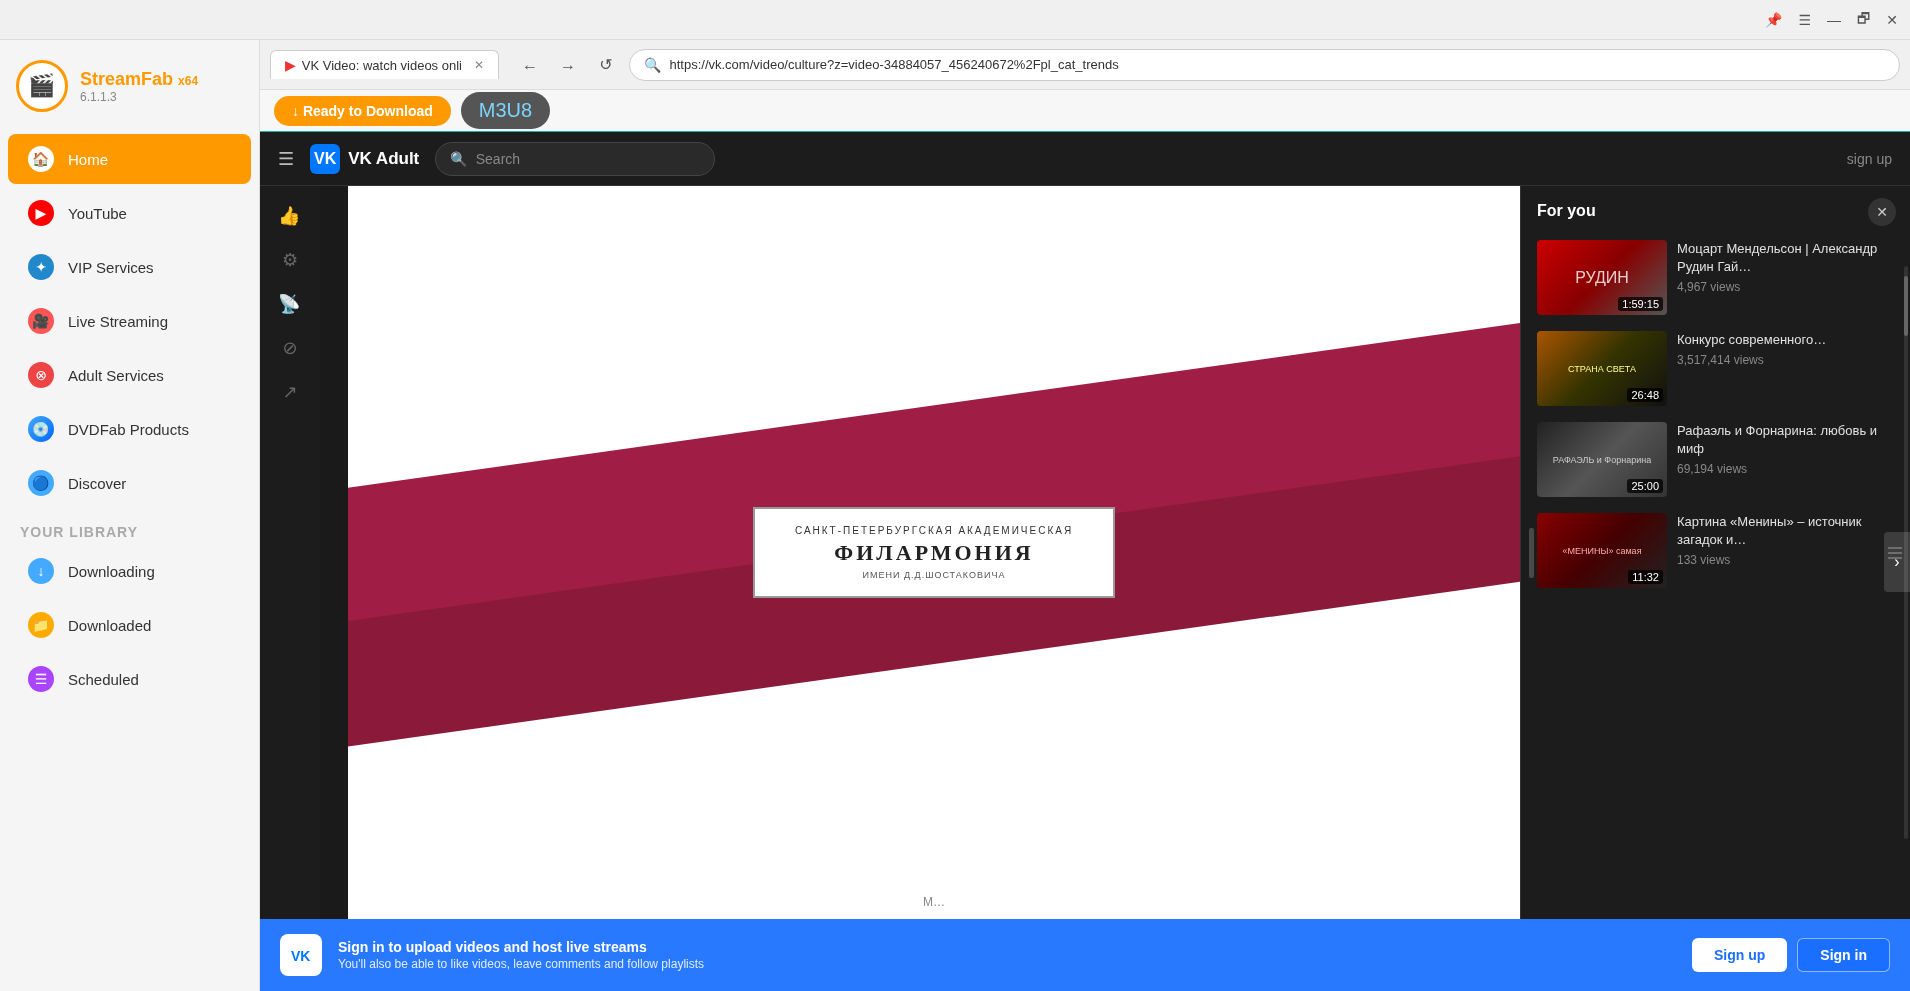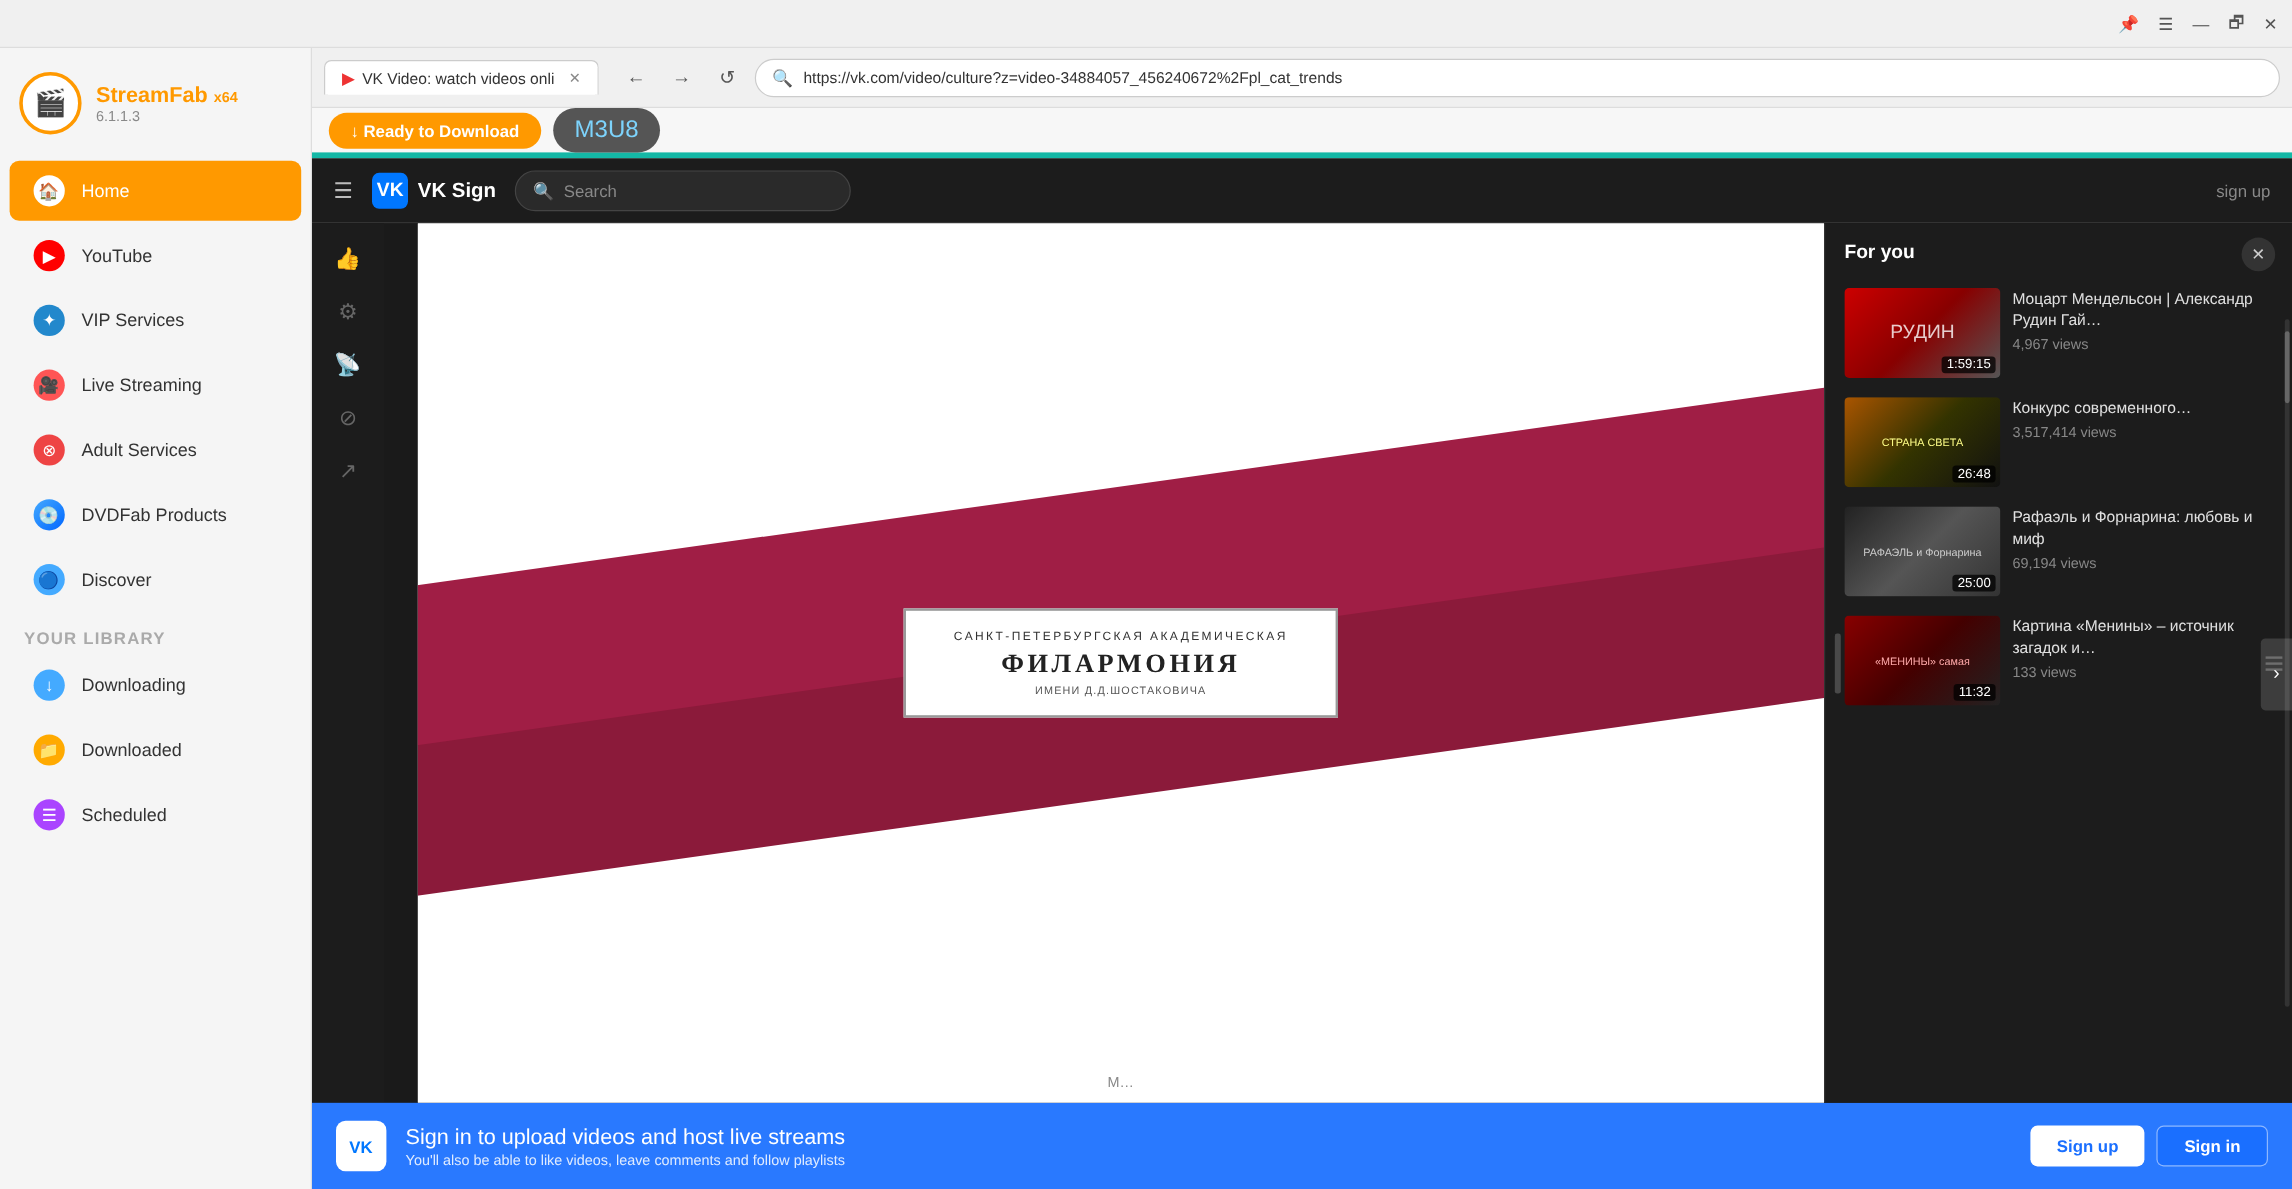--- a/index.html
+++ b/index.html
@@ -117,21 +117,21 @@
     .address-bar span.addr-text { overflow: hidden; white-space: nowrap; text-overflow: ellipsis; }
 
     
     .download-bar {
       height: 42px;
       background: #f7f7f7;
       display: flex;
       align-items: center;
       padding: 0 14px;
       gap: 10px;
-      border-bottom: 5px solid #14b8a6;
+      border-bottom: 1px solid #14b8a6;
     }
     .btn-ready {
       background: #f90;
       color: #fff;
       border: none;
       border-radius: 20px;
       padding: 7px 18px;
       font-size: 14px;
       font-weight: 600;
       cursor: pointer;
@@ -236,21 +236,21 @@
     .vk-banner {
       height: 72px;
       background: #2979ff;
       display: flex; align-items: center;
       padding: 0 20px;
       gap: 16px;
       flex-shrink: 0;
     }
     .vk-banner-icon { width: 42px; height: 42px; background: #fff; border-radius: 8px; display: flex; align-items: center; justify-content: center; font-size: 22px; color: #07f; flex-shrink: 0; }
     .vk-banner-text { flex: 1; color: #fff; }
-    .vk-banner-text .banner-main { font-size: 18px; font-weight: 400; }
+    .vk-banner-text .banner-main { font-size: 14px; font-weight: 700; }
     .vk-banner-text .banner-sub { font-size: 12px; opacity: 0.85; margin-top: 2px; }
     .banner-btns { display: flex; gap: 10px; }
     .btn-signup, .btn-signin {
       padding: 8px 22px; border-radius: 6px; font-size: 14px; font-weight: 600; cursor: pointer; border: none;
     }
     .btn-signup { background: #fff; color: #1a6fff; }
     .btn-signin { background: #1a6fff; color: #fff; border: 1px solid rgba(255,255,255,0.5); }
 
     
     .scroll-right-btn {
@@ -362,21 +362,21 @@
       <button class="btn-ready">↓  Ready to Download</button>
       <button class="btn-m3u8">M3U8</button>
     </div>
 
     <div class="browser-content">
 
       <div class="vk-header">
         <span class="vk-menu-icon">☰</span>
         <div class="vk-logo">
           <div class="vk-logo-icon" style="color:#fff;font-size:16px;font-weight:bold;">VK</div>
-          <span>VK Sign</span>
+          <span>VK Adult</span>
         </div>
         <div class="vk-search">
           <span>🔍</span>
           <span>Search</span>
         </div>
         <div class="vk-spacer"></div>
         <span class="vk-signup">sign up</span>
       </div>
 
       <div class="vk-main">

